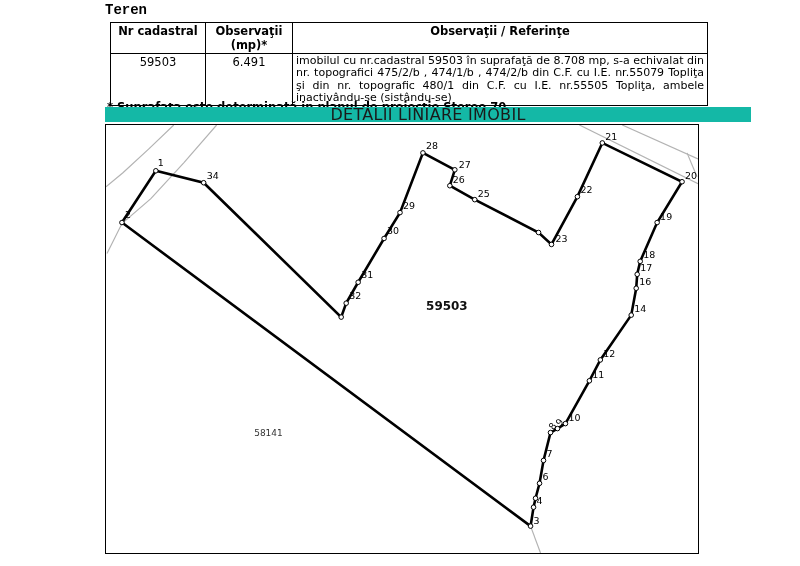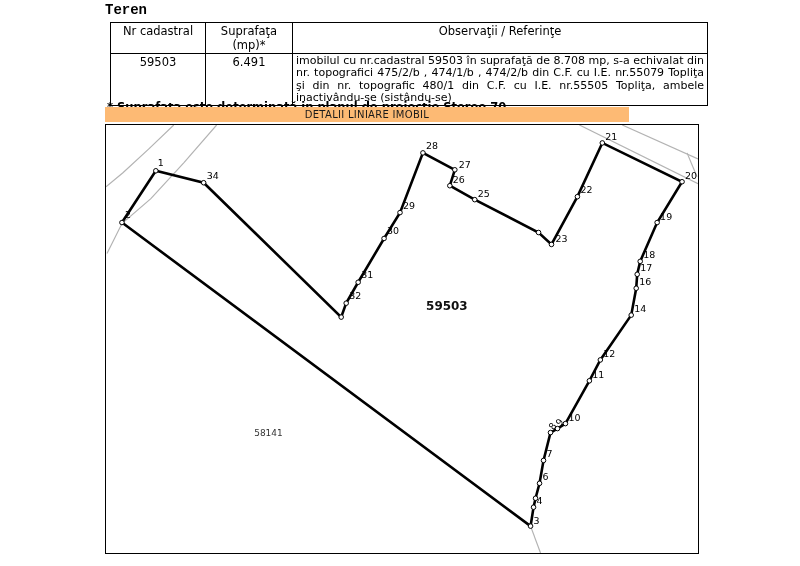--- a/index.html
+++ b/index.html
@@ -12,32 +12,32 @@
     position:absolute; left:105px; top:2px;
     font-size:14px; font-weight:bold;font-family:Liberation Mono, monospace;
   }
   table.cad-table {
     position:absolute; left:110px; top:22px; width:597px;
     border-collapse:collapse; table-layout:fixed;
   }
   table.cad-table th, table.cad-table td {
     border:1px solid #000; padding:1px 3px; vertical-align:top;
   }
-  table.cad-table th { font-size:11.5px; font-weight:normal; text-align:center; }
+  table.cad-table th { font-size:11.5px; font-weight:bold; text-align:center; }
   td.c-nr, td.c-sup { font-size:11.5px; text-align:center; }
   td.c-obs {
     font-size:11px; line-height:12.3px; text-align:justify; text-align-last:left;margin-top:20px;
   }
   .footnote {
     position:absolute; left:107px; top:100px;
     font-size:11.5px; font-weight:bold;
   }
   .map-titlebar {
-    position:absolute; left:105px; top:107px; width:524px; height:15px;
-    background:#fdba74; font-size:10px; color:#1a1a1a;
+    position:absolute; left:105px; top:107px; width:646px; height:15px;
+    background:#14b8a6; font-size:16px; color:#1a1a1a;
     display:flex; align-items:center; justify-content:center;
     letter-spacing:0.3px;
   }
   .map-box {
     position:absolute; left:105px; top:124px; width:594px; height:430px;
     border:1px solid #000; background:#fff;
   }
   .map-box svg { display:block; width:100%; height:100%; }
 </style>
 </head>
@@ -47,21 +47,21 @@
 
 <table class="cad-table">
   <colgroup>
       <col style="width:95px">
       <col style="width:87px">
       <col style="width:415px">
     </colgroup>
   <thead>
     <tr>
       <th>Nr cadastral</th>
-      <th>Suprafaţa (mp)*</th>
+      <th>Observaţii (mp)*</th>
       <th>Observaţii / Referinţe</th>
     </tr>
   </thead>
   <tbody>
     <tr style="height:48px;">
       <td class="c-nr">59503</td>
       <td class="c-sup">6.491</td>
       <td class="c-obs">imobilul cu nr.cadastral 59503 în suprafaţă de 8.708 mp, s-a echivalat din nr. topografici 475/2/b , 474/1/b , 474/2/b din C.F. cu I.E. nr.55079 Topliţa şi din nr. topografic 480/1 din C.F. cu I.E. nr.55505 Topliţa, ambele inactivându-se (sistându-se)</td>
     </tr>
   </tbody>

